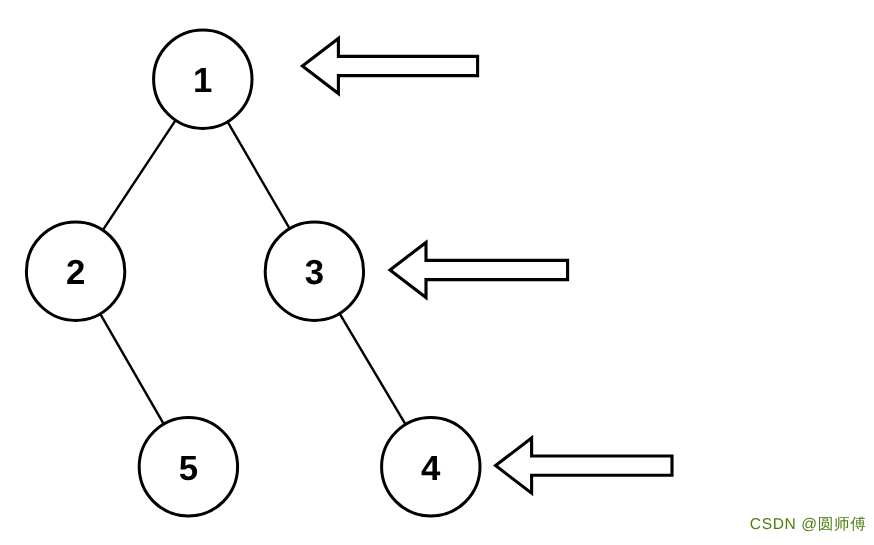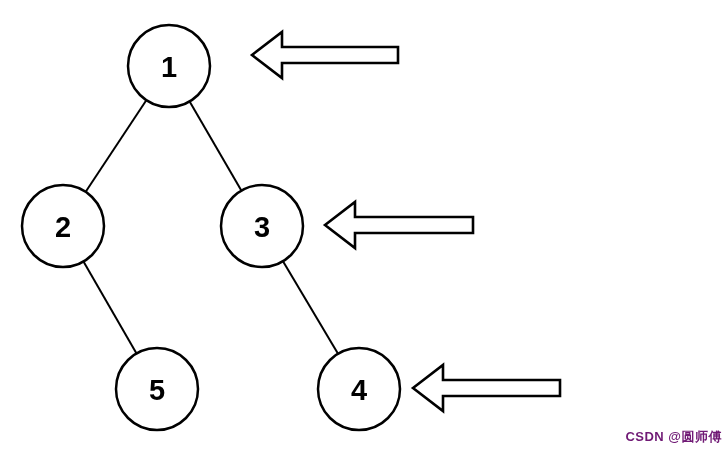--- a/index.html
+++ b/index.html
@@ -37,24 +37,23 @@
     fill: #ffffff;
     stroke: #000000;
     stroke-width: 2.6;
     stroke-linejoin: miter;
   }
   .watermark {
     position: absolute;
     right: 6px;
     bottom: 8px;
     font-size: 13px;
-    color: #701a75;
+    color: #4d7c0f;
     letter-spacing: 0.5px;
     white-space: nowrap;
-    font-weight: bold;
   }
 </style>
 </head>
 <body>
 
 <div class="canvas">
   <svg width="728" height="454" viewBox="0 0 728 454">
 
     <line class="edge" x1="169" y1="66" x2="63" y2="226"></line>
     <line class="edge" x1="169" y1="66" x2="262" y2="226"></line>

